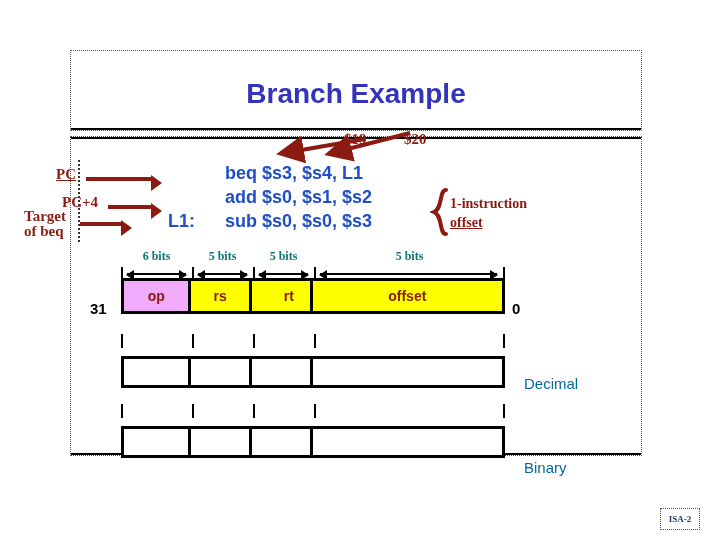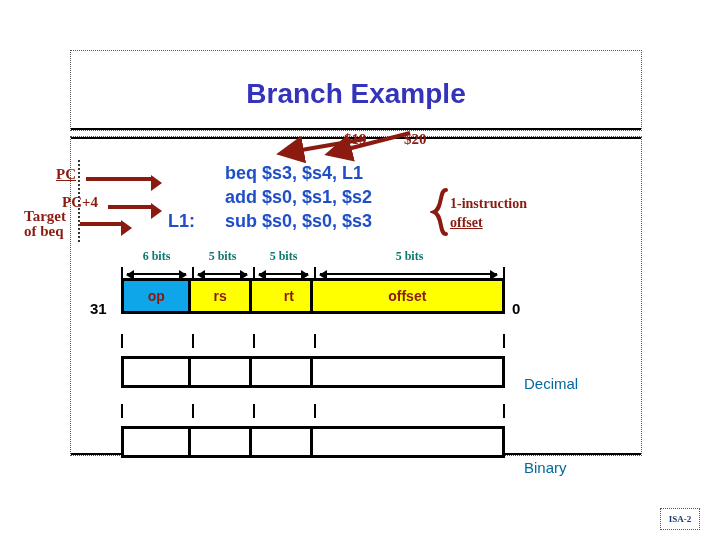--- a/index.html
+++ b/index.html
@@ -166,21 +166,21 @@
     box-sizing: border-box;
     display: flex;
     align-items: center;
     justify-content: center;
     font-size: 14px;
     font-weight: bold;
     color: #8b1a10;
     background: #ffff00;
   }
   .bf-cell:last-child { border-right: none; }
-  .bf-cell.op { background: #0ea5e9; }
+  .bf-cell.op { background: #f0abfc; }
 
   
   .measure-row {
     position: absolute;
     left: 121px; top: 268px;
     width: 384px; height: 12px;
   }
   .tick {
     position: absolute;
     top: -1px;

